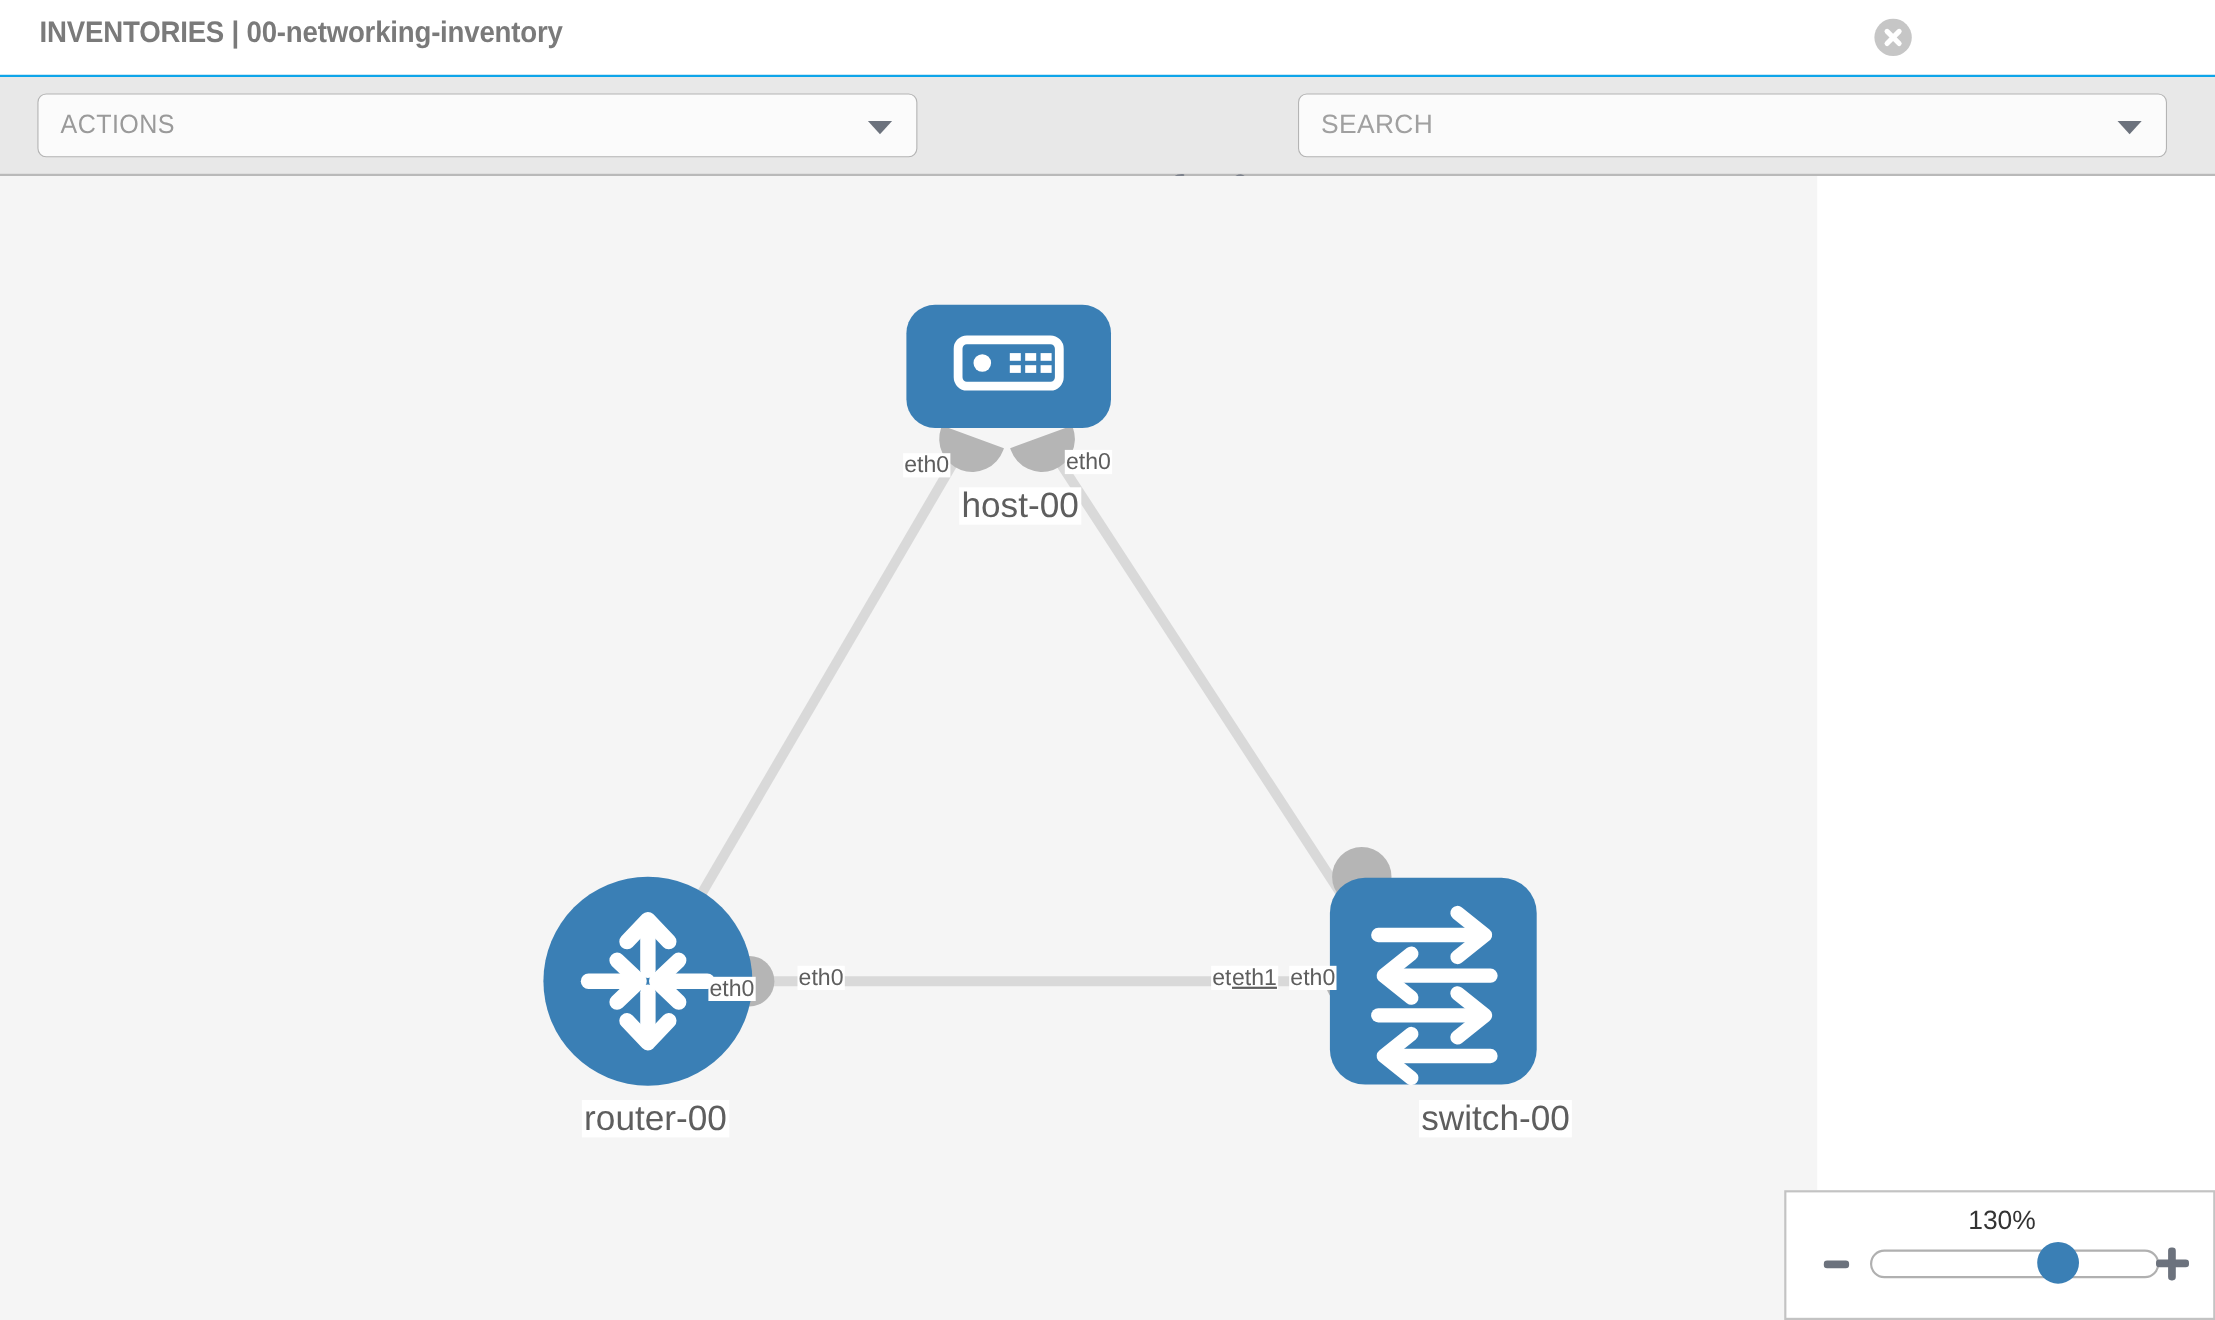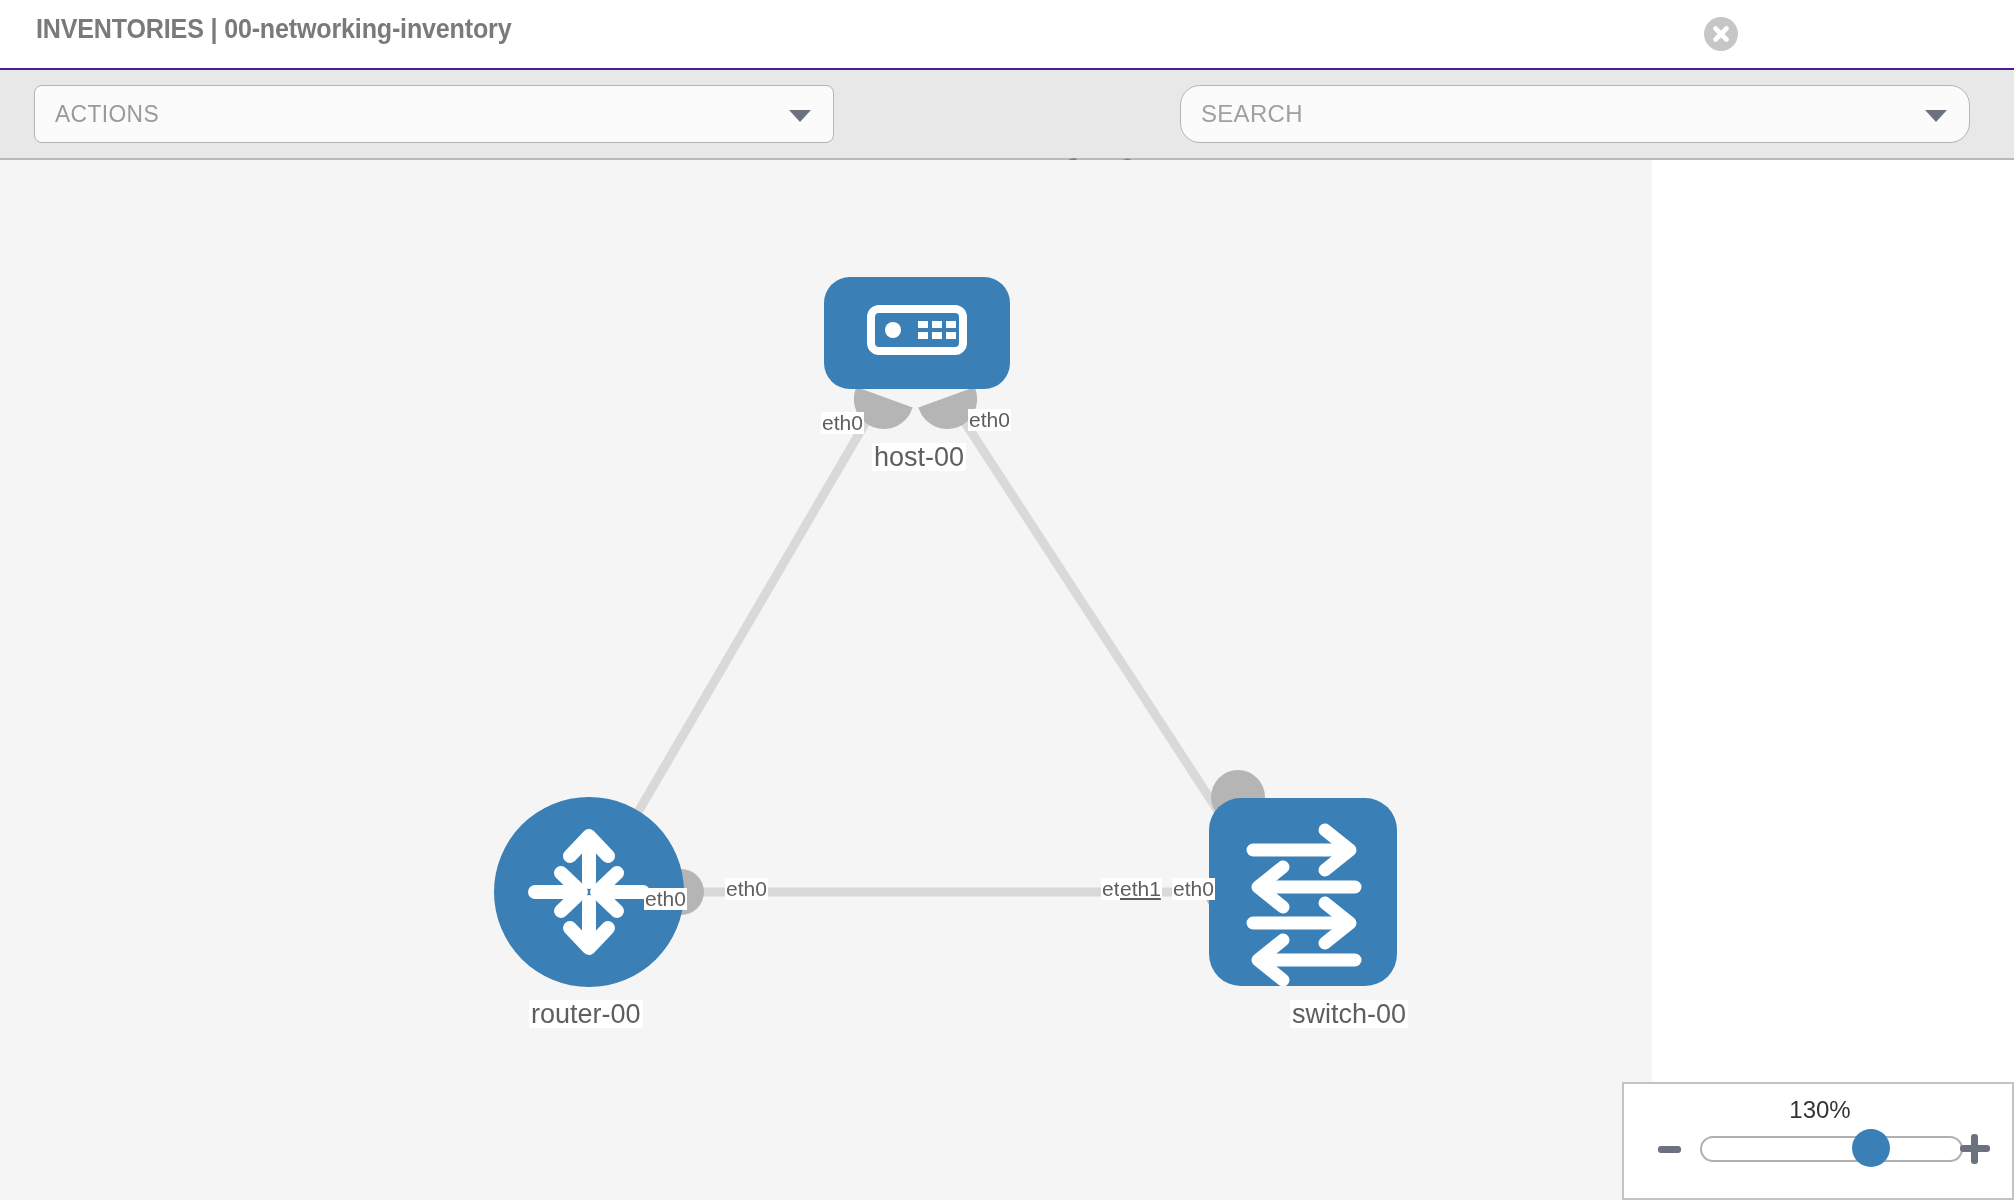--- a/index.html
+++ b/index.html
@@ -50,21 +50,21 @@
   .close-btn svg { display: block; }
 
   
   .toolbar {
     position: absolute;
     left: 0;
     top: 68px;
     width: 2014px;
     height: 92px;
     background: #e8e8e8;
-    border-top: 2px solid #4c1d95;
+    border-top: 2px solid #0ea5e9;
     border-bottom: 2px solid #b9b9b9;
     box-sizing: border-box;
   }
   .actions-select {
     position: absolute;
     left: 34px;
     top: 15px;
     width: 800px;
     height: 58px;
     background: #fbfbfb;
@@ -101,21 +101,21 @@
   .key-icon    { left: 1114px; }
 
   .search-box {
     position: absolute;
     left: 1180px;
     top: 15px;
     width: 790px;
     height: 58px;
     background: #fbfbfb;
     border: 1px solid #b4b4b4;
-    border-radius: 20px;
+    border-radius: 8px;
     box-sizing: border-box;
     cursor: text;
   }
   .search-box .placeholder {
     position: absolute;
     left: 20px;
     top: 14px;
     font-size: 24px;
     color: #a0a0a0;
     letter-spacing: 0.3px;
@@ -135,21 +135,21 @@
   .topology-svg {
     position: absolute;
     left: 0; top: 0;
     width: 2014px;
     height: 1040px;
   }
 
   
   .node-label {
     position: absolute;
-    font-size: 27px;
+    font-size: 32px;
     color: #5e5e5e;
     background: #ffffff;
     padding: 0 2px;
     white-space: nowrap;
     line-height: 1.05;
   }
   .edge-label {
     position: absolute;
     font-size: 21px;
     color: #5e5e5e;

